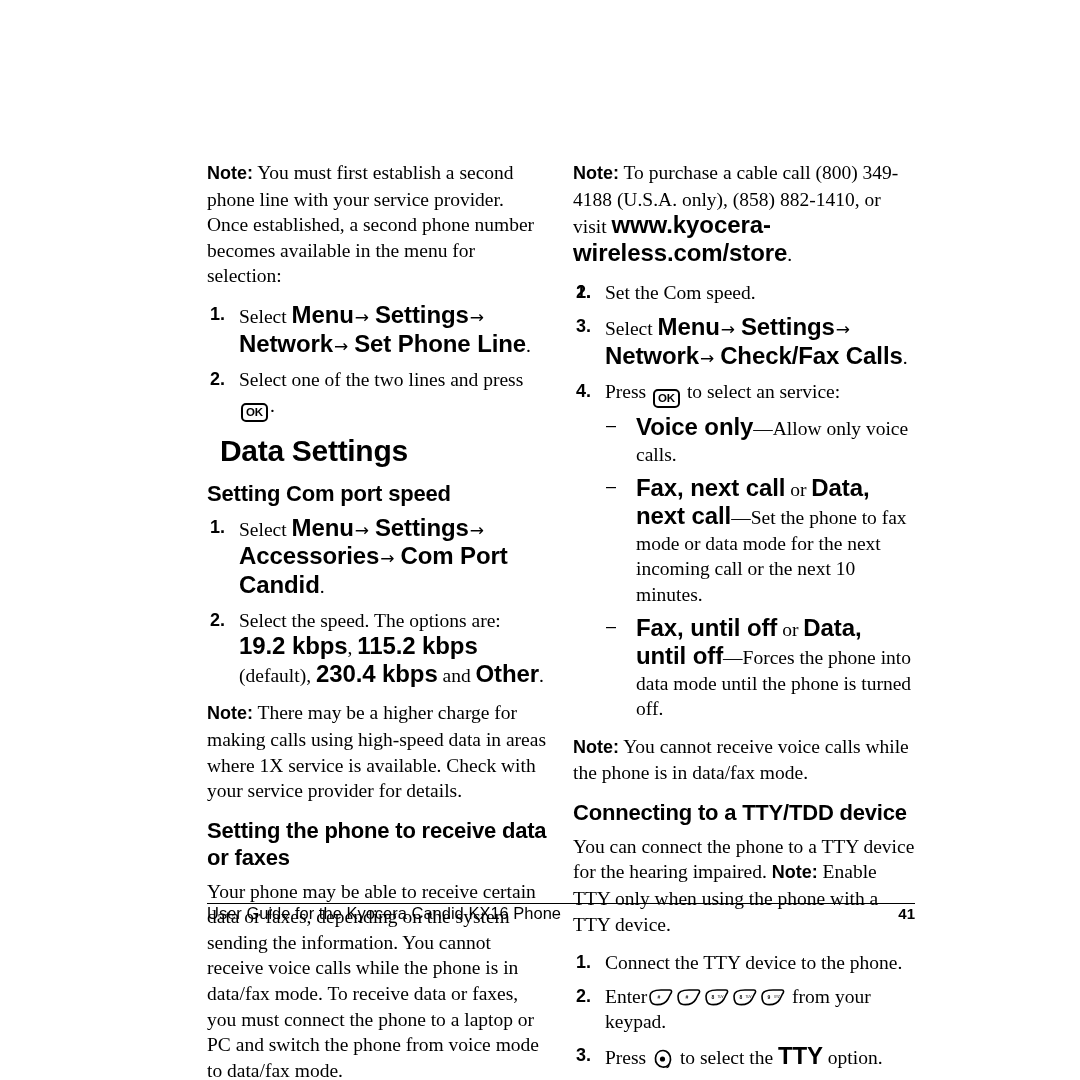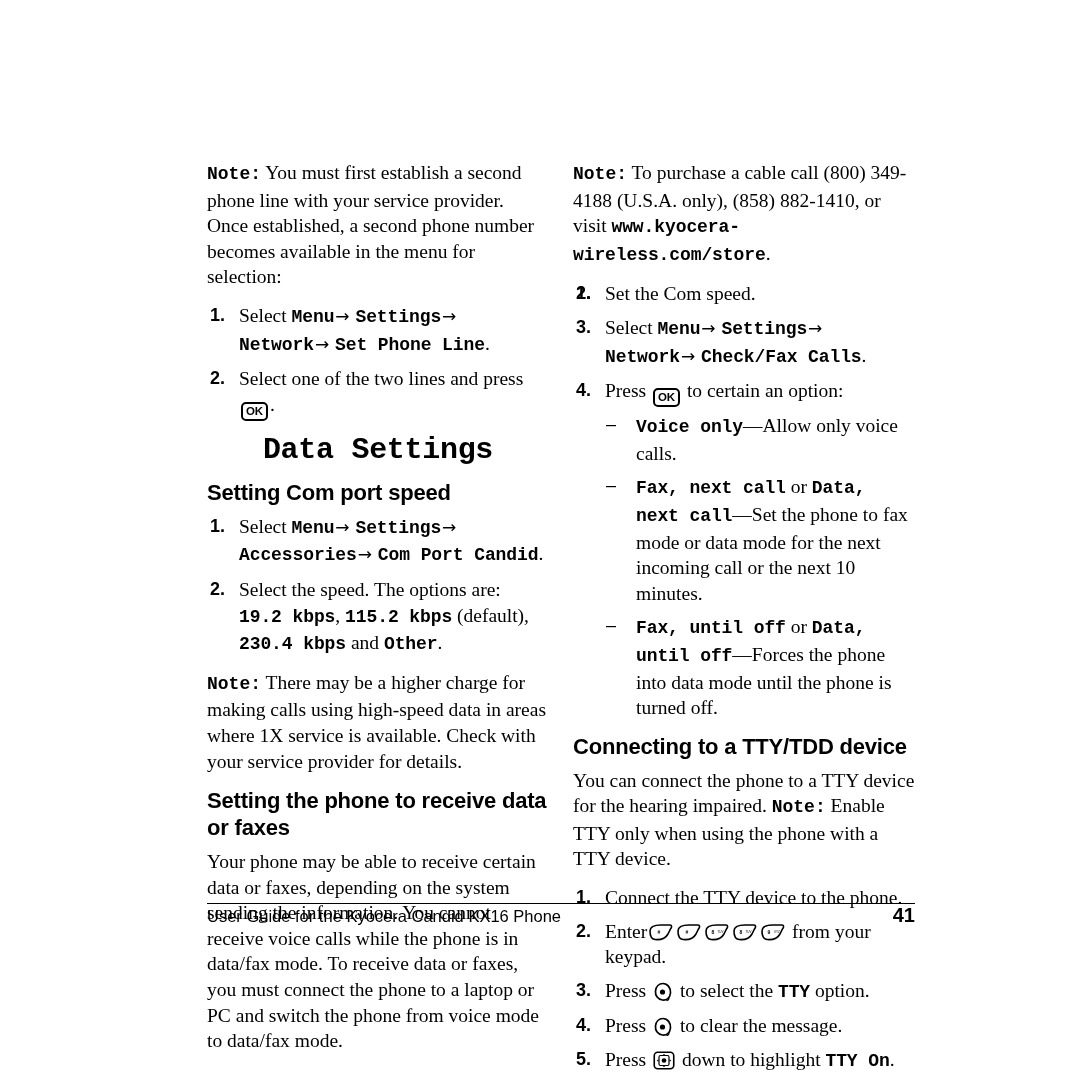--- a/index.html
+++ b/index.html
@@ -24,33 +24,32 @@
   .col{width:342px;}
   
   .body-p{
     font-family:"Liberation Serif", serif;
     font-size:19.5px;
     line-height:25.6px;
     margin:0 0 13px 0;
     text-align:left;
   }
   .note-label, b, .ui{
-    font-family:Liberation Mono, monospace;
+    font-family:Liberation Sans, sans-serif;
     font-weight:bold;
   }
   .note-label{font-size:18px;}
-  .ui{font-size:18px;letter-spacing:-0.1px;}
+  .ui{font-size:24px;letter-spacing:-0.1px;}
   h1.chapter{
-    font-family:Liberation Mono, monospace;
+    font-family:Liberation Sans, sans-serif;
     font-weight:bold;
     font-size:30px;
     line-height:34px;
-    margin:10px 0 12px 0;
+    margin:10px 0 12px 13px;
     letter-spacing:-0.3px;
-    text-align:center;
   }
   h2.section{
     font-family:"Liberation Sans", sans-serif;
     font-weight:bold;
     font-size:22px;
     line-height:27px;
     margin:6px 0 8px 0;
     letter-spacing:-0.2px;
   }
   
@@ -140,21 +139,21 @@
     position:absolute;
     left:207px; top:903px;
     width:708px;
     border-top:1.6px solid #000;
     display:flex;
     justify-content:space-between;
     align-items:baseline;
     font-family:"Liberation Sans", sans-serif;
     font-size:16.5px;
   }
-  .footer .pgnum{font-weight:bold;font-size:20px;}
+  .footer .pgnum{font-weight:bold;font-size:15px;}
   .nowrap{white-space:nowrap;}
 </style>
 </head>
 <body>
 
 <div class="page">
 
   <div class="columns">
 
     <div class="col">
@@ -238,21 +237,21 @@
           <span>Select</span>
           <span class="ui">Menu</span><span class="arrow">→</span>
           <span class="ui">Settings</span><span class="arrow">→</span>
           <span class="ui">Network</span><span class="arrow">→</span>
           <span class="ui">Check/Fax Calls</span><span>.</span>
         </li>
         <li>
           <span class="num">4.</span>
           <span>Press</span>
           <span class="key key-ok">OK</span>
-          <span>to certain an option:</span>
+          <span>to select an service:</span>
 
           <ul class="dashes">
             <li>
               <span class="dash">–</span>
               <span class="ui">Voice only</span><span class="emdash">—</span><span>Allow only voice calls.</span>
             </li>
             <li>
               <span class="dash">–</span>
               <span class="ui">Fax, next call</span>
               <span>or</span>
@@ -261,20 +260,24 @@
             <li>
               <span class="dash">–</span>
               <span class="ui">Fax, until off</span>
               <span>or</span>
               <span class="ui">Data, until off</span><span class="emdash">—</span><span>Forces the phone into data mode until the phone is turned off.</span>
             </li>
           </ul>
         </li>
       </ol>
 
+      <p class="body-p">
+        <span class="note-label">Note:</span>
+        <span>You cannot receive voice calls while the phone is in data/fax mode.</span>
+      </p>
 
       <h2 class="section">Connecting to a TTY/TDD device</h2>
 
       <p class="body-p">
         <span>You can connect the phone to a TTY device for the hearing impaired.</span>
         <span class="note-label">Note:</span>
         <span>Enable TTY only when using the phone with a TTY device.</span>
       </p>
 
       <ol class="steps">

